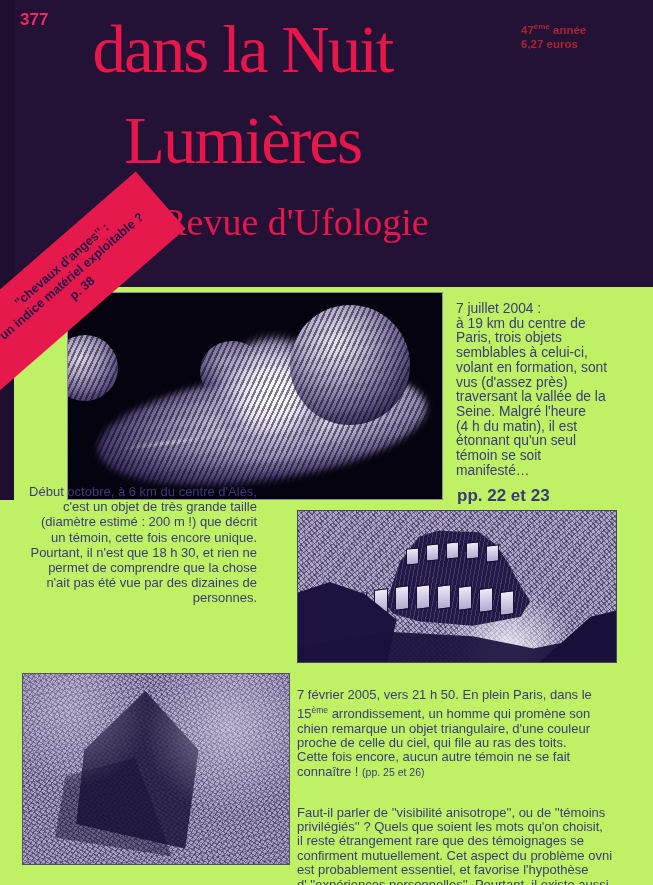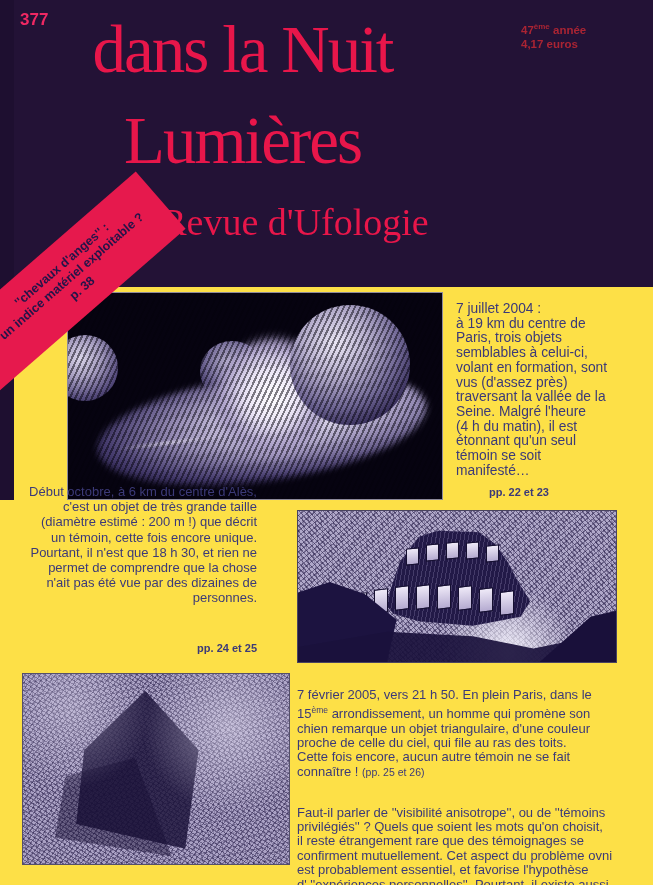--- a/index.html
+++ b/index.html
@@ -1,18 +1,18 @@
 <!DOCTYPE html>
 <html><head>
 <meta charset="utf-8">
 <style>
   html,body{margin:0;padding:0;background:#777;}
   .page{
     position:relative;width:653px;height:885px;margin:0 auto;
-    background:#fde047;overflow:hidden;
+    background:#bef264;overflow:hidden;
     font-family:"Liberation Sans",sans-serif;
   }
   
   .banner{position:absolute;left:0;top:0;width:653px;height:287px;background:#231236;z-index:1;}
   .left-strip{position:absolute;left:0;top:0;width:14px;height:500px;background:#1e0f30;z-index:1;}
   .issue-number{position:absolute;left:20px;top:10px;color:#ef2863;font-weight:bold;font-size:17px;z-index:3;}
   .edition{position:absolute;left:521px;top:20px;width:78px;text-align:left;color:#aa2433;font-weight:bold;font-size:11.5px;line-height:14px;z-index:3;}
   .edition sup{font-size:8px;}
   .magazine-title{position:absolute;left:0;top:4px;width:485px;text-align:center;z-index:3;
     color:#e8164a;font-family:"Liberation Serif",serif;font-size:67px;line-height:91px;letter-spacing:-2px;}
@@ -38,21 +38,21 @@
   .art-disc{position:absolute;left:148px;top:44px;width:110px;height:126px;border-radius:50%;
     transform:rotate(14deg);filter:blur(4px);
     background:radial-gradient(circle at 50% 46%,#ffffff 0%,#eae4f6 32%,#a89cc6 58%,rgba(10,6,24,0) 80%);}
   .art-streak{position:absolute;left:48px;top:148px;width:112px;height:3px;transform:rotate(-7deg);filter:blur(1px);
     background:linear-gradient(90deg,rgba(207,200,224,0),#cfc8e0,rgba(207,200,224,0));}
   .art-stripes{position:absolute;left:0;top:0;right:0;bottom:0;
     background:repeating-linear-gradient(115deg,rgba(4,2,12,0.5) 0 2px,rgba(4,2,12,0) 2px 5px);}
   
   .story-seine{position:absolute;left:456px;top:302px;width:180px;color:#3c3a78;
     font-size:13.8px;line-height:14.7px;white-space:pre-line;z-index:3;}
-  .story-seine-pages{position:absolute;left:457px;top:486px;color:#3c3a78;font-size:11px;font-weight:bold;z-index:3;margin-left:32px;}
+  .story-seine-pages{position:absolute;left:457px;top:486px;color:#3c3a78;font-size:17px;font-weight:bold;z-index:3;}
   .story-ales{position:absolute;left:10px;top:484px;width:247px;text-align:right;color:#3c3a78;
     font-size:13px;line-height:15.2px;white-space:pre-line;z-index:3;}
   .story-ales-pages{position:absolute;left:10px;top:642px;width:247px;text-align:right;color:#3c3a78;
     font-size:11px;font-weight:bold;z-index:3;}
   .story-paris{position:absolute;left:297px;top:674px;width:356px;color:#3c3a78;
     font-size:13px;line-height:14.4px;white-space:pre-line;z-index:3;}
   .story-paris .pages-ref{font-size:10.5px;font-weight:normal;}
   .story-paris .para2{margin-top:12px;}
   .story-paris sup{font-size:8.5px;}
   
@@ -101,21 +101,21 @@
 
 <div class="page">
 
   <div class="banner"></div>
   <div class="left-strip"></div>
 
   <div class="issue-number">377</div>
 
   <div class="edition">
     <div><span>47</span><sup>ème</sup><span> année</span></div>
-    <div>4,17 euros</div>
+    <div>6,27 euros</div>
   </div>
 
   <div class="magazine-title">
     <div>dans la Nuit</div>
     <div>Lumières</div>
   </div>
 
   <div class="magazine-subtitle">Revue d'Ufologie</div>
 
   <div class="artwork">
@@ -149,21 +149,20 @@
   <div class="story-seine-pages">pp. 22 et 23</div>
 
   <div class="story-ales">Début octobre, à 6 km du centre d'Alès,
 c'est un objet de très grande taille
 (diamètre estimé : 200 m !) que décrit
 un témoin, cette fois encore unique.
 Pourtant, il n'est que 18 h 30, et rien ne
 permet de comprendre que la chose
 n'ait pas été vue par des dizaines de
 personnes.</div>
-  <div class="story-ales-pages">pp. 24 et 25</div>
 
   <div class="dome-image">
     <div class="hatch"></div>
     <div class="dome-glow"></div>
     <div class="dome-shape"></div>
     <div class="dome-texture"></div>
     <div class="dome-window" style="left:108px;top:37px;"></div>
     <div class="dome-window" style="left:128px;top:33px;"></div>
     <div class="dome-window" style="left:148px;top:31px;"></div>
     <div class="dome-window" style="left:168px;top:31px;"></div>

